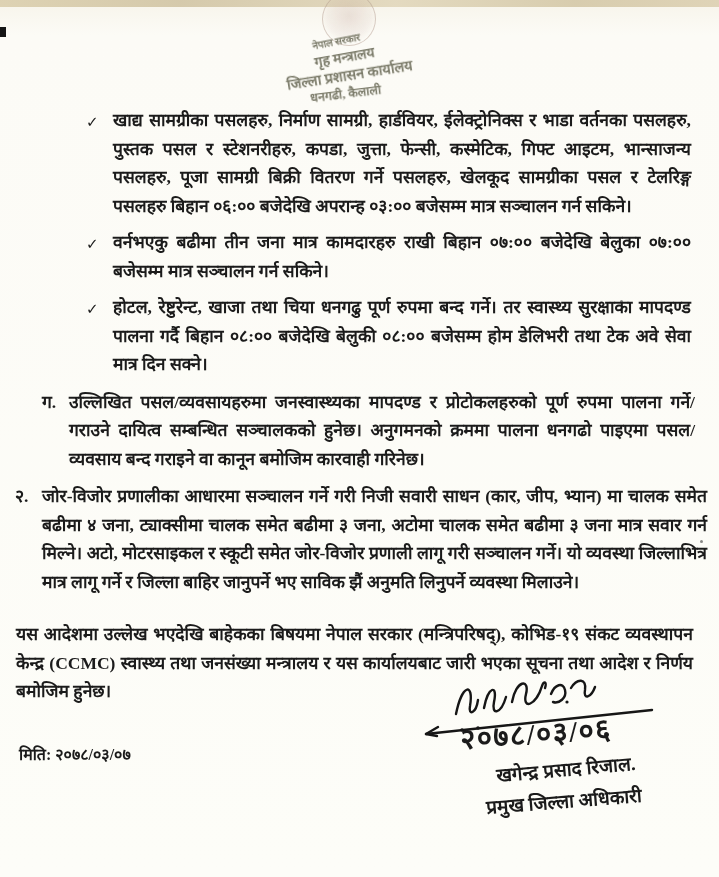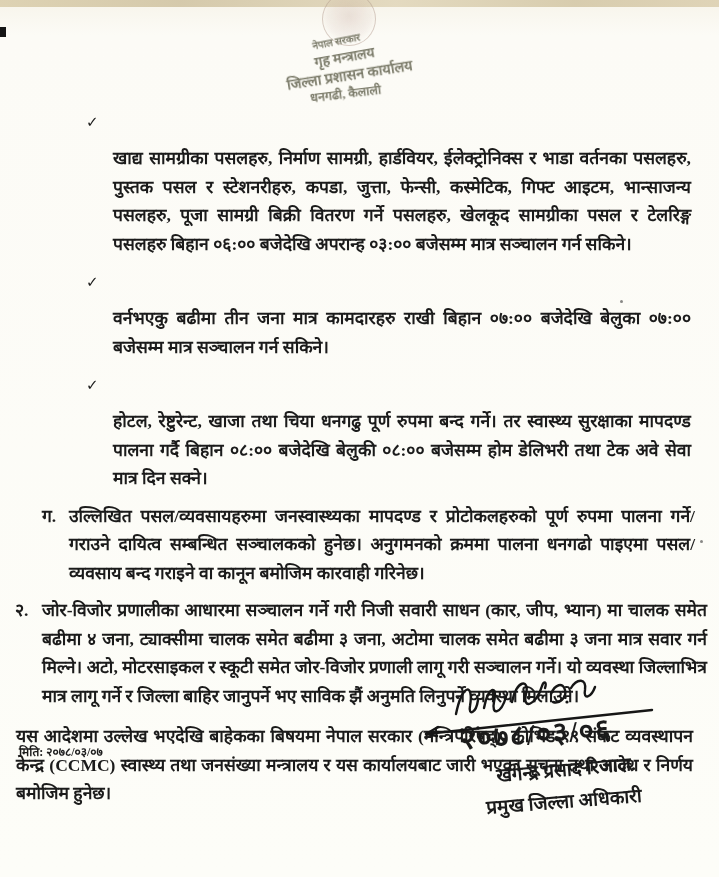--- a/index.html
+++ b/index.html
@@ -29,36 +29,36 @@
   .stamp-line { position:absolute; white-space:nowrap; font-weight:700; filter:blur(.35px); opacity:.88; }
   .s1 { left:32px; top:34px; font-size:10px;   transform:rotate(-11deg); }
   .s2 { left:34px; top:47px; font-size:14px;   transform:rotate(-10deg); }
   .s3 { left:6px;  top:64px; font-size:14.5px; transform:rotate(-9deg); }
   .s4 { left:30px; top:85px; font-size:12.5px; transform:rotate(-7deg); }
 
   
   .content { position:absolute; top:106px; left:0; width:719px; font-size:17.5px; line-height:28.5px; font-weight:600; }
   .bullet { display:flex; margin:0 28px 8px 86px; }
   .check  { width:27px; flex:none; font-family:"DejaVu Sans",sans-serif; font-size:15px; font-weight:700; padding-top:2px; }
-  .btext  { text-align:justify;margin-top:38px; }
+  .btext  { text-align:justify; }
   .section { display:flex; margin:9px 24px 9px 42px; }
   .section.sec2 { margin-left:15px; margin-right:12px; }
   .slabel { width:27px; flex:none; }
   .stext  { text-align:justify; }
-  .closing { margin:12px 26px 0 16px; text-align:justify; }
+  .closing { margin:24px 26px 0 16px; text-align:justify; }
 
   
   .sig-svg { position:absolute; left:418px; top:670px; }
   .hand-date {
     position:absolute; left:460px; top:713px; font-size:29px; font-weight:600;
     transform:rotate(-4deg); letter-spacing:1.5px; white-space:nowrap;
   }
   .sig-name  { position:absolute; left:496px; top:756px; font-size:19px; font-weight:700; transform:rotate(-5deg);   white-space:nowrap; }
   .sig-title { position:absolute; left:486px; top:788px; font-size:19px; font-weight:700; transform:rotate(-4.5deg); white-space:nowrap; }
-  .footer-date { position:absolute; left:19px; top:743px; font-size:12px; font-weight:700; white-space:nowrap; }
+  .footer-date { position:absolute; left:19px; top:743px; font-size:16px; font-weight:700; white-space:nowrap; }
 </style>
 </head>
 <body>
 
 <div class="page">
 
   <div class="top-strip"></div>
   <div class="corner-mark"></div>
   <div class="speck" style="left:620px;top:300px;width:3px;height:3px;"></div>
   <div class="speck" style="left:700px;top:540px;width:3px;height:3px;"></div>

